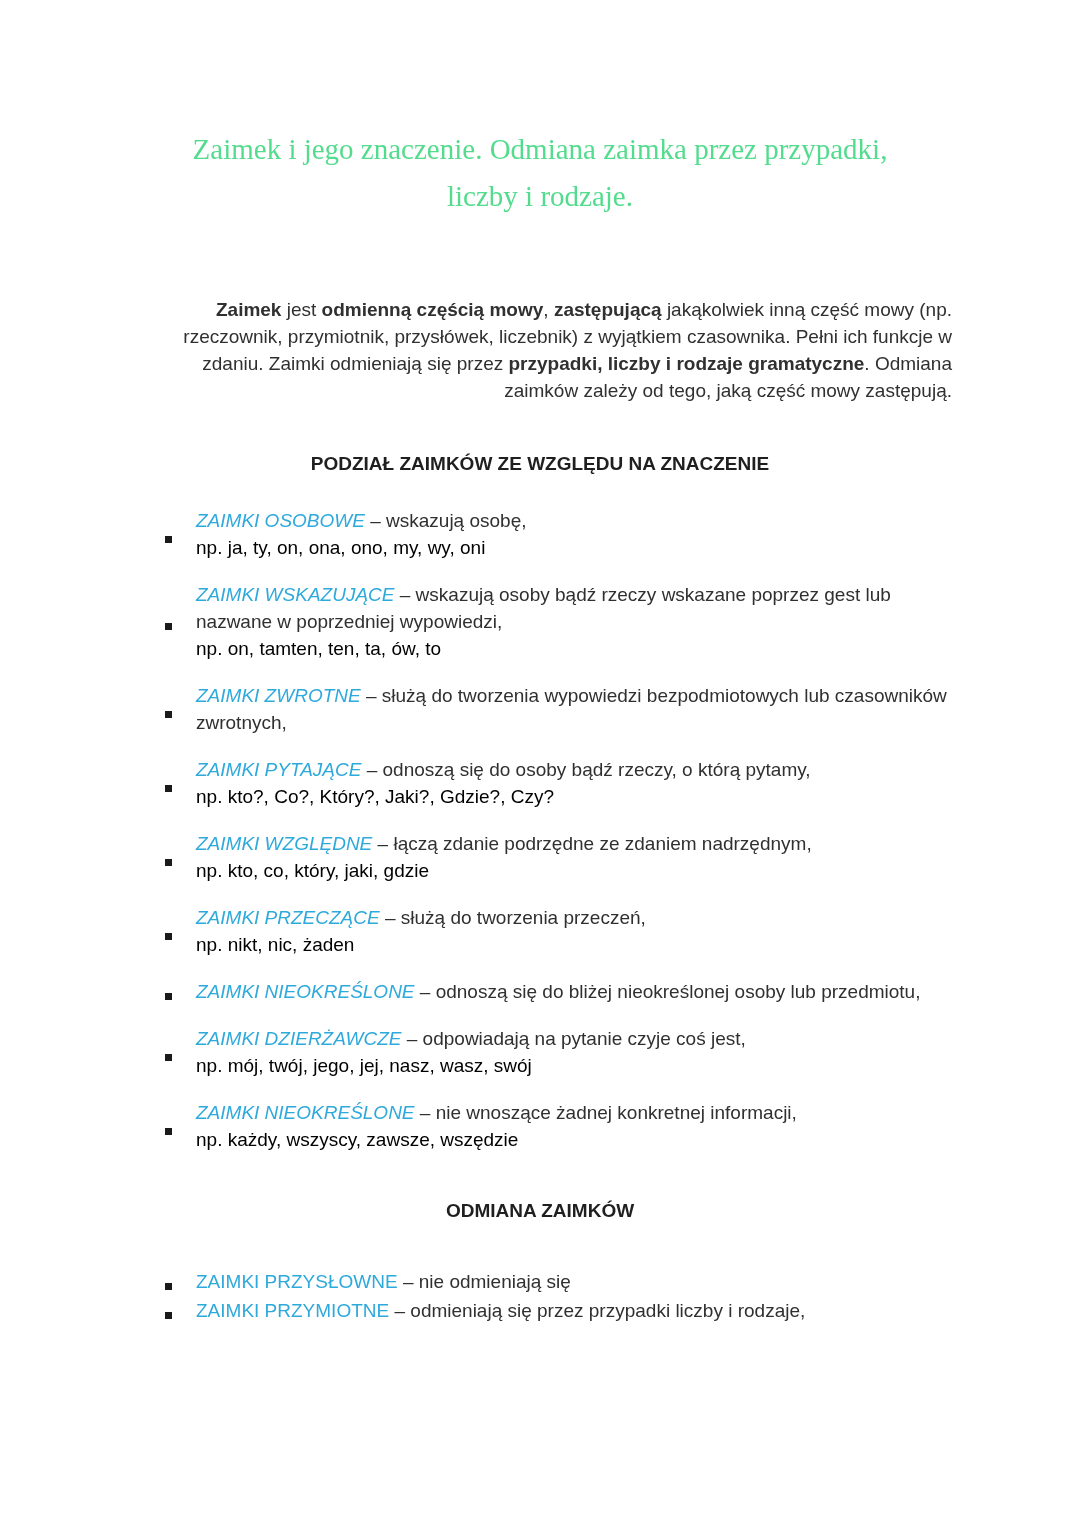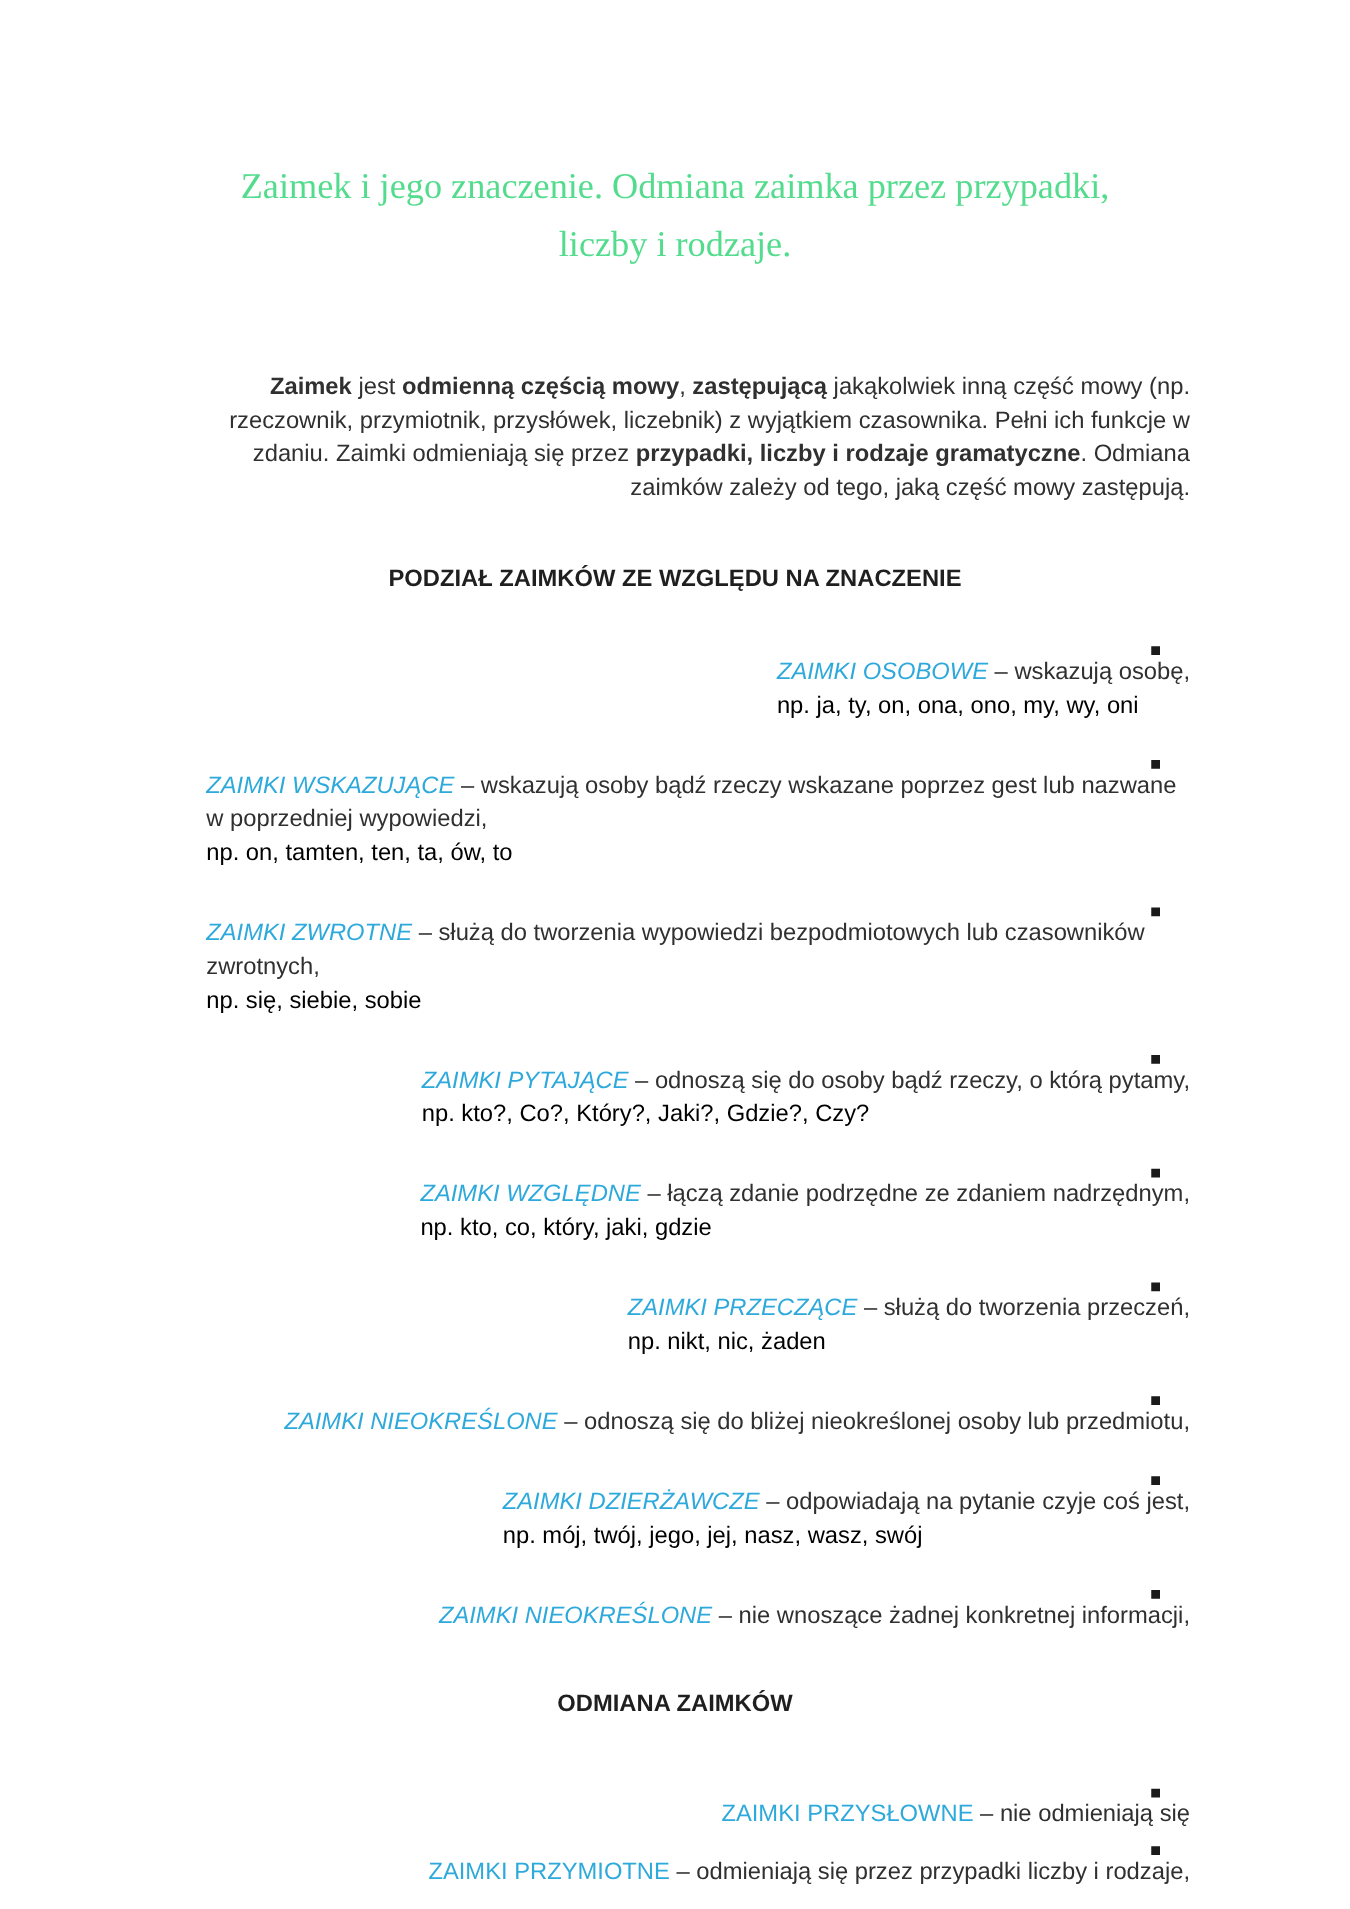--- a/index.html
+++ b/index.html
@@ -52,23 +52,22 @@
 
   ul.pronoun-list {
     list-style: none;
     margin: 30px 0 0 37px;
     padding: 0;
     font-size: 19px;
     line-height: 27px;
   }
   ul.pronoun-list li {
     display: flex;
-    align-items: flex-end;
+    align-items: center;
     margin: 0 0 20px 0;
-    flex-direction: column;
   }
   ul.pronoun-list.tight { margin-top: 44px; }
   ul.pronoun-list.tight li { margin-bottom: 2px; }
 
   .bullet-square {
     flex: 0 0 auto;
     width: 7px;
     height: 7px;
     background: #1a1a1a;
     margin: 10px 24px 0 0;
@@ -97,21 +96,21 @@
       <li>
         <span class="bullet-square"></span>
         <div class="item-body"><span class="term italic">ZAIMKI OSOBOWE</span><span class="desc"> – wskazują osobę,</span><div class="example">np. ja, ty, on, ona, ono, my, wy, oni</div></div>
       </li>
       <li>
         <span class="bullet-square"></span>
         <div class="item-body"><span class="term italic">ZAIMKI WSKAZUJĄCE</span><span class="desc"> – wskazują osoby bądź rzeczy wskazane poprzez gest lub nazwane w poprzedniej wypowiedzi,</span><div class="example">np. on, tamten, ten, ta, ów, to</div></div>
       </li>
       <li>
         <span class="bullet-square"></span>
-        <div class="item-body"><span class="term italic">ZAIMKI ZWROTNE</span><span class="desc"> – służą do tworzenia wypowiedzi bezpodmiotowych lub czasowników zwrotnych,</span><div class="example">np. się, siebie, sobie</div></div>
+        <div class="item-body"><span class="term italic">ZAIMKI ZWROTNE</span><span class="desc"> – służą do tworzenia wypowiedzi bezpodmiotowych lub czasowników zwrotnych,</span></div>
       </li>
       <li>
         <span class="bullet-square"></span>
         <div class="item-body"><span class="term italic">ZAIMKI PYTAJĄCE</span><span class="desc"> – odnoszą się do osoby bądź rzeczy, o którą pytamy,</span><div class="example">np. kto?, Co?, Który?, Jaki?, Gdzie?, Czy?</div></div>
       </li>
       <li>
         <span class="bullet-square"></span>
         <div class="item-body"><span class="term italic">ZAIMKI WZGLĘDNE</span><span class="desc"> – łączą zdanie podrzędne ze zdaniem nadrzędnym,</span><div class="example">np. kto, co, który, jaki, gdzie</div></div>
       </li>
       <li>
@@ -121,21 +120,21 @@
       <li>
         <span class="bullet-square"></span>
         <div class="item-body"><span class="term italic">ZAIMKI NIEOKREŚLONE</span><span class="desc"> – odnoszą się do bliżej nieokreślonej osoby lub przedmiotu,</span></div>
       </li>
       <li>
         <span class="bullet-square"></span>
         <div class="item-body"><span class="term italic">ZAIMKI DZIERŻAWCZE</span><span class="desc"> – odpowiadają na pytanie czyje coś jest,</span><div class="example">np. mój, twój, jego, jej, nasz, wasz, swój</div></div>
       </li>
       <li>
         <span class="bullet-square"></span>
-        <div class="item-body"><span class="term italic">ZAIMKI NIEOKREŚLONE</span><span class="desc"> – nie wnoszące żadnej konkretnej informacji,</span></div>
+        <div class="item-body"><span class="term italic">ZAIMKI NIEOKREŚLONE</span><span class="desc"> – nie wnoszące żadnej konkretnej informacji,</span><div class="example">np. każdy, wszyscy, zawsze, wszędzie</div></div>
       </li>
     </ul>
 
   <h2 class="section-heading second">ODMIANA ZAIMKÓW</h2>
 
   <ul class="pronoun-list tight" id="list2">
       <li>
         <span class="bullet-square"></span>
         <div class="item-body"><span class="term">ZAIMKI PRZYSŁOWNE</span><span class="desc"> – nie odmieniają się</span></div>
       </li>

